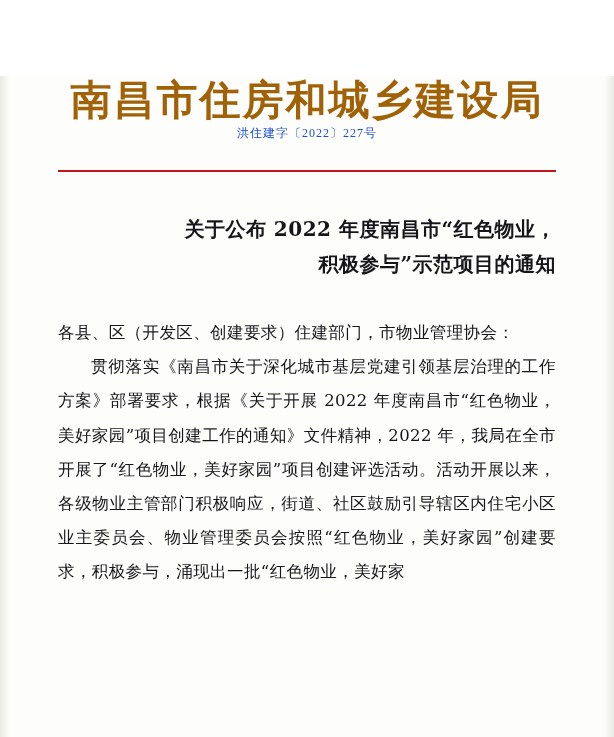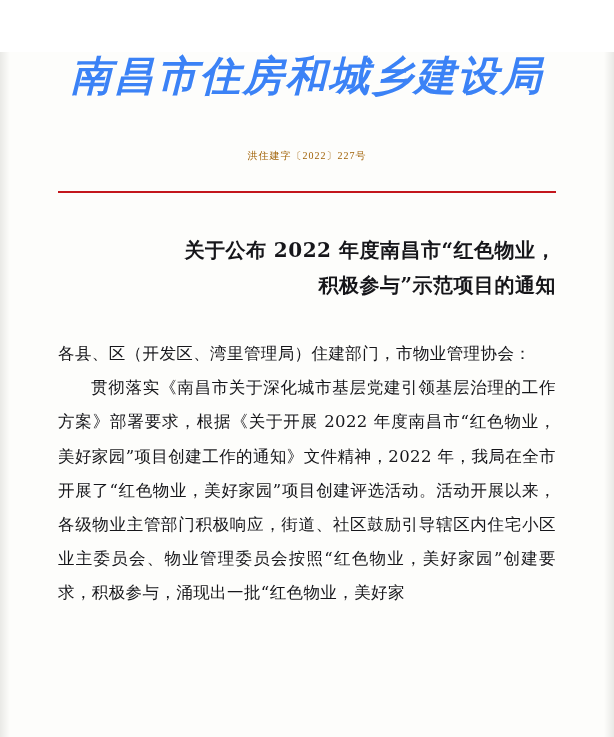--- a/index.html
+++ b/index.html
@@ -32,37 +32,35 @@
   .edge-right { right: 0; background: linear-gradient(to left, #e9e9e6, #fdfdfb); }
 
   .content {
     position: relative;
     padding: 0 58px;
     box-sizing: border-box;
     height: 100%;
   }
 
   .doc-title {
-    margin-top: 52px;
+    margin-top: 76px;
     text-align: center;
-    color: #3b82f6;
+    color: #a16207;
     font-family: "DejaVu Serif", "Liberation Serif", serif;
     font-weight: 700;
     font-size: 41px;
     letter-spacing: 2px;
     line-height: 1.2;
     white-space: nowrap;
-    font-style: italic;
   }
 
   .doc-number {
-    margin-top: 48px;
     text-align: center;
-    color: #a16207;
-    font-size: 10px;
+    color: #1d4ed8;
+    font-size: 12px;
     letter-spacing: 1px;
     font-family: "Liberation Serif", serif;
   }
 
   .red-rule {
     margin-top: 28px;
     height: 2px;
     background: #c3161c;
     width: 100%;
   }
@@ -114,18 +112,18 @@
     <div class="doc-number">洪住建字〔2022〕227号</div>
 
     <div class="red-rule"></div>
 
     <div class="subject">
       <span>关于公布 2022 年度南昌市“红色物业，</span>
       <span class="line2">积极参与”示范项目的通知</span>
     </div>
 
     <div class="body-block">
-      <p class="salutation">各县、区（开发区、湾里管理局）住建部门，市物业管理协会：</p>
+      <p class="salutation">各县、区（开发区、创建要求）住建部门，市物业管理协会：</p>
       <p class="para">贯彻落实《南昌市关于深化城市基层党建引领基层治理的工作方案》部署要求，根据《关于开展 2022 年度南昌市“红色物业，美好家园”项目创建工作的通知》文件精神，2022 年，我局在全市开展了“红色物业，美好家园”项目创建评选活动。活动开展以来，各级物业主管部门积极响应，街道、社区鼓励引导辖区内住宅小区业主委员会、物业管理委员会按照“红色物业，美好家园”创建要求，积极参与，涌现出一批“红色物业，美好家</p>
     </div>
 
   </div>
 </div>
 
 </body></html>

